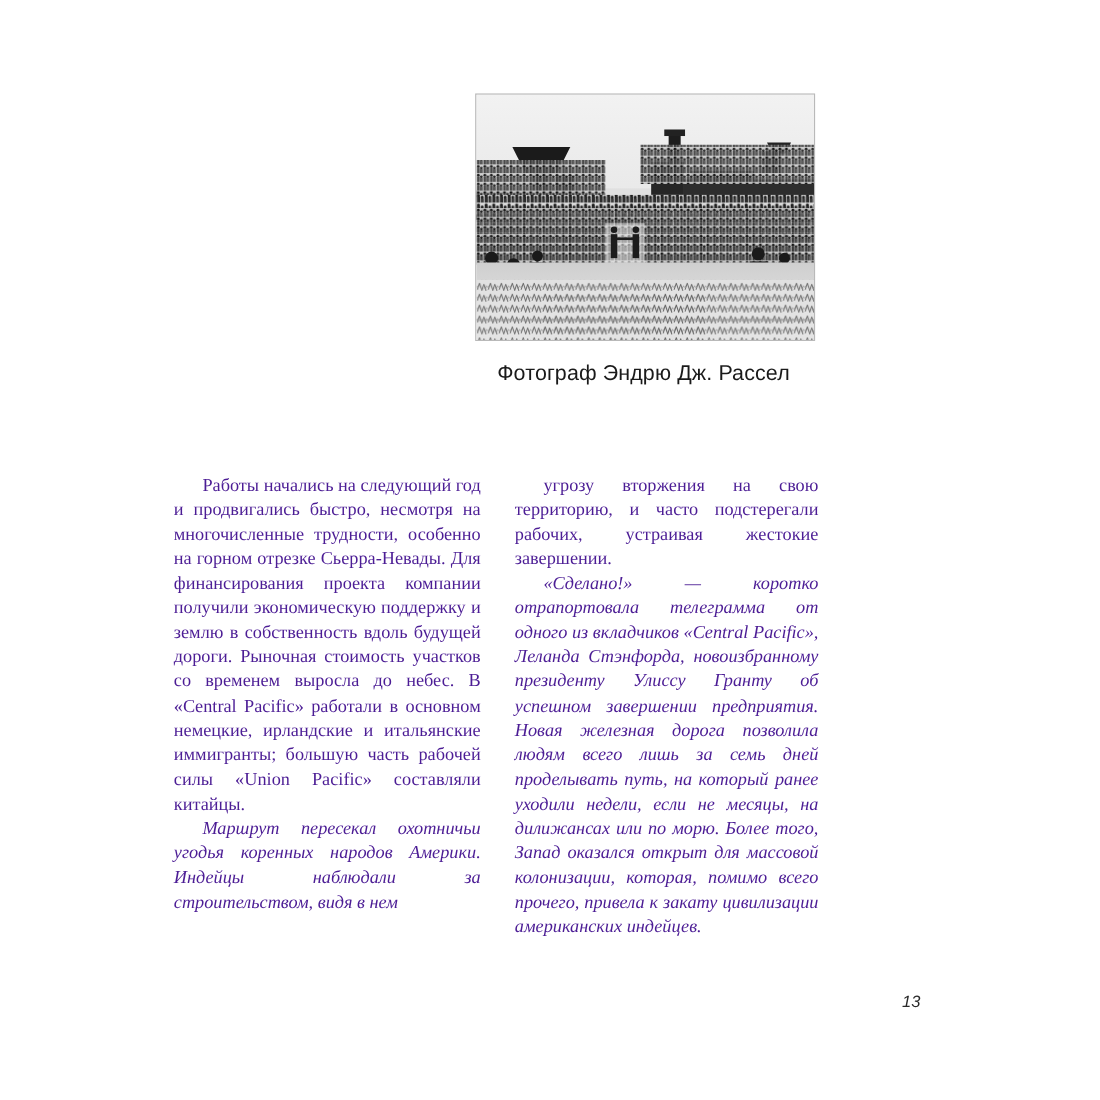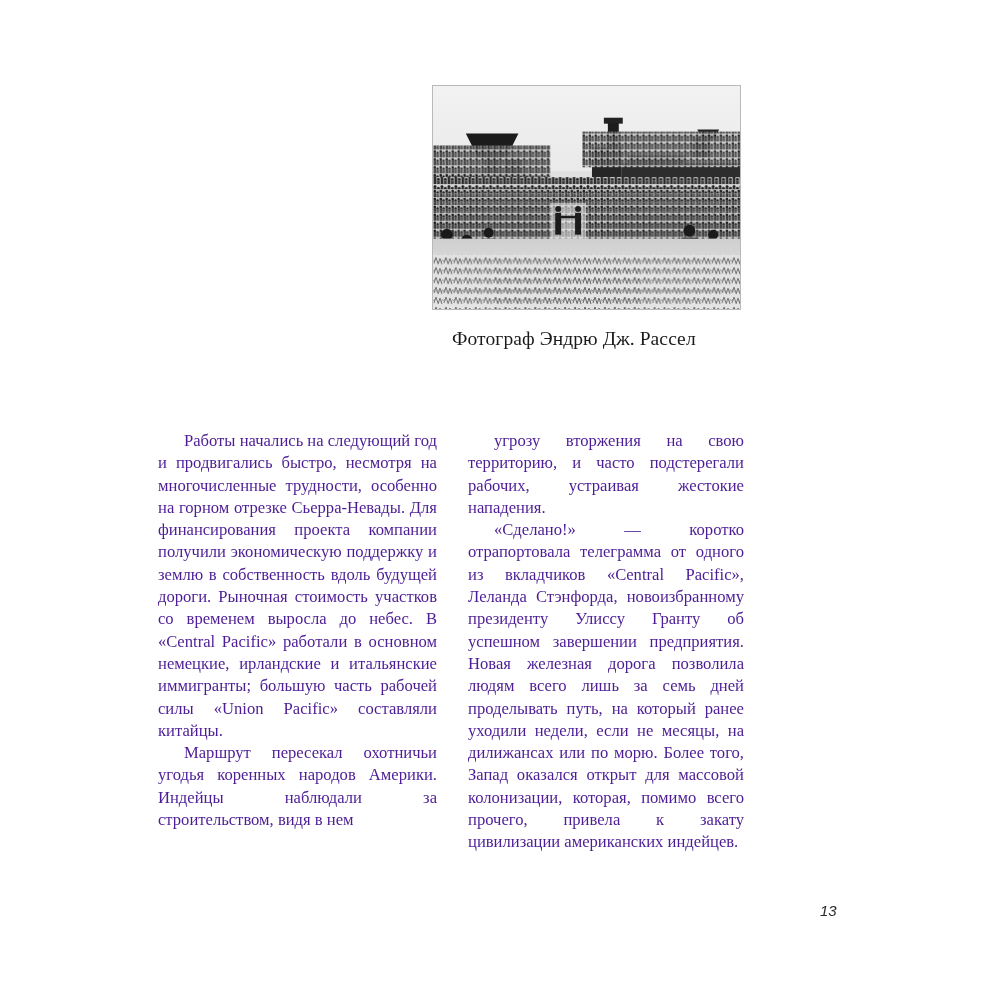--- a/index.html
+++ b/index.html
@@ -42,21 +42,21 @@
   .photo-frame svg {
     display: block;
     width: 100%;
     height: 100%;
   }
 
   .caption {
     position: absolute;
     left: 452px;
     top: 327px;
-    font-family: Liberation Serif, serif;
+    font-family: Liberation Sans, sans-serif;
     font-size: 19.5px;
     line-height: 24px;
     color: #1a1a1a;
     letter-spacing: 0.1px;
     white-space: nowrap;
   }
 
   
   .columns {
     position: absolute;
@@ -75,21 +75,21 @@
   .col p {
     margin: 0;
     text-align: justify;
     text-justify: inter-word;
     text-indent: 26px;
     font-size: 16.6px;
     line-height: 22.3px;
     hyphens: manual;
     color: #4c1d95;
   }
-  .col p + p { margin-top: 0; }
+  .col p + p { margin-top: 0; font-style: italic; }
 
   
   .folio {
     position: absolute;
     left: 820px;
     top: 902px;
     font-family: "Liberation Sans", "DejaVu Sans", sans-serif;
     font-size: 15px;
     color: #2a2a2a;
     font-style: italic;
@@ -209,20 +209,20 @@
   </div>
 
   <div class="caption">Фотограф Эндрю Дж. Рассел</div>
 
   <div class="columns">
     <div class="col col-left">
       <p>Работы начались на следующий год и продвигались быстро, несмотря на многочисленные трудности, особенно на горном отрезке Сьерра-Невады. Для финансирования проекта компании получили экономическую поддержку и землю в собственность вдоль будущей дороги. Рыночная стоимость участков со временем выросла до небес. В «Central Pacific» работали в основном немецкие, ирландские и итальянские иммигранты; большую часть рабочей силы «Union Pacific» составляли китайцы.</p>
       <p>Маршрут пересекал охотничьи угодья коренных народов Америки. Индейцы наблюдали за строительством, видя в нем</p>
     </div>
     <div class="col col-right">
-      <p>угрозу вторжения на свою территорию, и часто подстерегали рабочих, устраивая жестокие нападения.</p>
+      <p>угрозу вторжения на свою территорию, и часто подстерегали рабочих, устраивая жестокие завершении.</p>
       <p>«Сделано!» — коротко отрапортовала телеграмма от одного из вкладчиков «Central Pacific», Леланда Стэнфорда, новоизбранному президенту Улиссу Гранту об успешном завершении предприятия. Новая железная дорога позволила людям всего лишь за семь дней проделывать путь, на который ранее уходили недели, если не месяцы, на дилижансах или по морю. Более того, Запад оказался открыт для массовой колонизации, которая, помимо всего прочего, привела к закату цивилизации американских индейцев.</p>
     </div>
   </div>
 
   <div class="folio">13</div>
 
 </div>
 
 </body></html>

